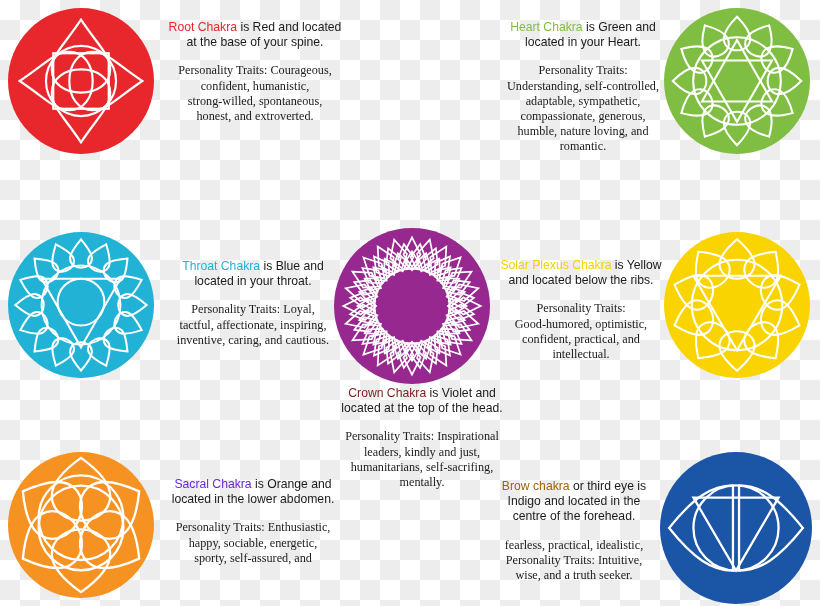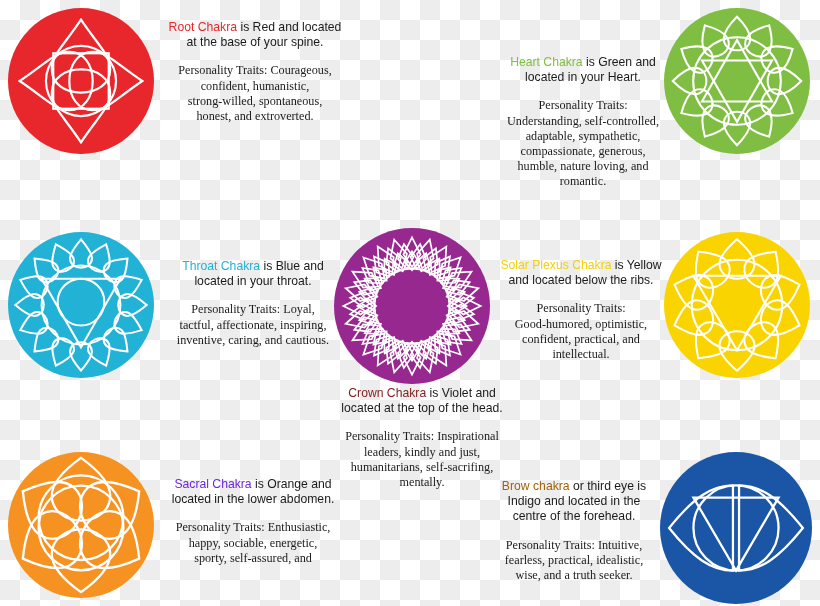--- a/index.html
+++ b/index.html
@@ -27,21 +27,21 @@
 
   .c-root   {left:8px;  top:8px;   width:146px;height:146px;background:#e8272c;}
   .c-heart  {left:664px;top:8px;   width:146px;height:146px;background:#7fbe42;}
   .c-throat {left:8px;  top:232px; width:146px;height:146px;background:#22b2d5;}
   .c-solar  {left:664px;top:232px; width:146px;height:146px;background:#fad400;}
   .c-crown  {left:334px;top:228px; width:156px;height:156px;background:#96288f;}
   .c-sacral {left:8px;  top:452px; width:146px;height:146px;background:#f59222;}
   .c-brow   {left:660px;top:452px; width:152px;height:152px;background:#1b55a5;}
 
   .t-root   {left:163px;top:20px;  width:184px;}
-  .t-heart  {left:495px;top:20px;  width:176px;margin-top:35px;}
+  .t-heart  {left:495px;top:20px;  width:176px;}
   .t-throat {left:168px;top:259px; width:170px;}
   .t-solar  {left:498px;top:258px; width:166px;}
   .t-crown  {left:332px;top:386px; width:180px;}
   .t-sacral {left:168px;top:477px; width:170px;}
   .t-brow   {left:494px;top:479px; width:160px;}
 </style>
 </head>
 <body>
 
 <div id="stage">
@@ -326,19 +326,19 @@
     </svg>
   </div>
 
   <div class="text-block t-brow">
     <div class="text-line">
       <span class="chakra-name" style="color:#a16207">Brow chakra</span><span> or third eye is</span>
     </div>
     <div class="text-line">Indigo and located in the</div>
     <div class="text-line">centre of the forehead.</div>
     <div class="traits">
+      <div class="text-line">fearless, practical, idealistic,</div>
       <div class="text-line">Personality Traits: Intuitive,</div>
-      <div class="text-line">fearless, practical, idealistic,</div>
       <div class="text-line">wise, and a truth seeker.</div>
     </div>
   </div>
 
 </div>
 
 </body></html>

